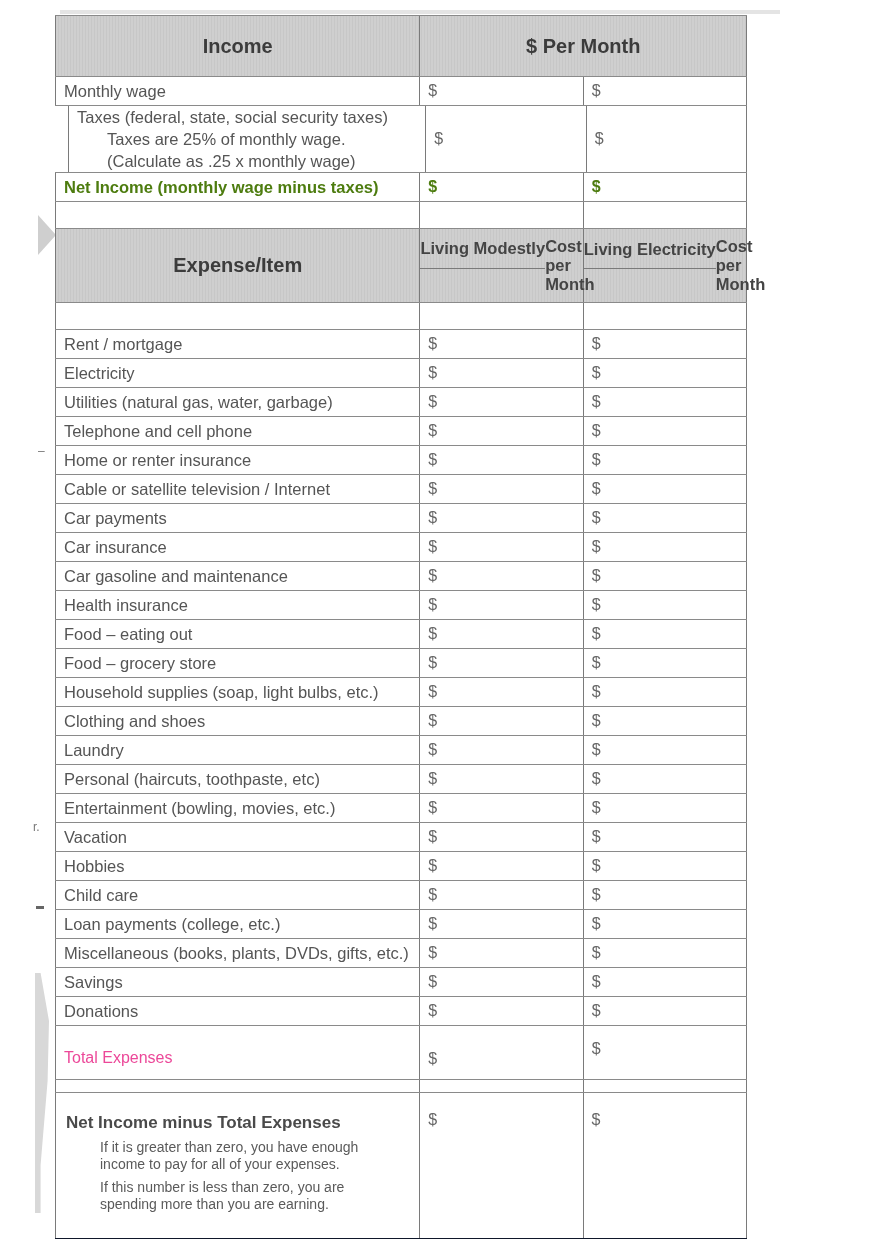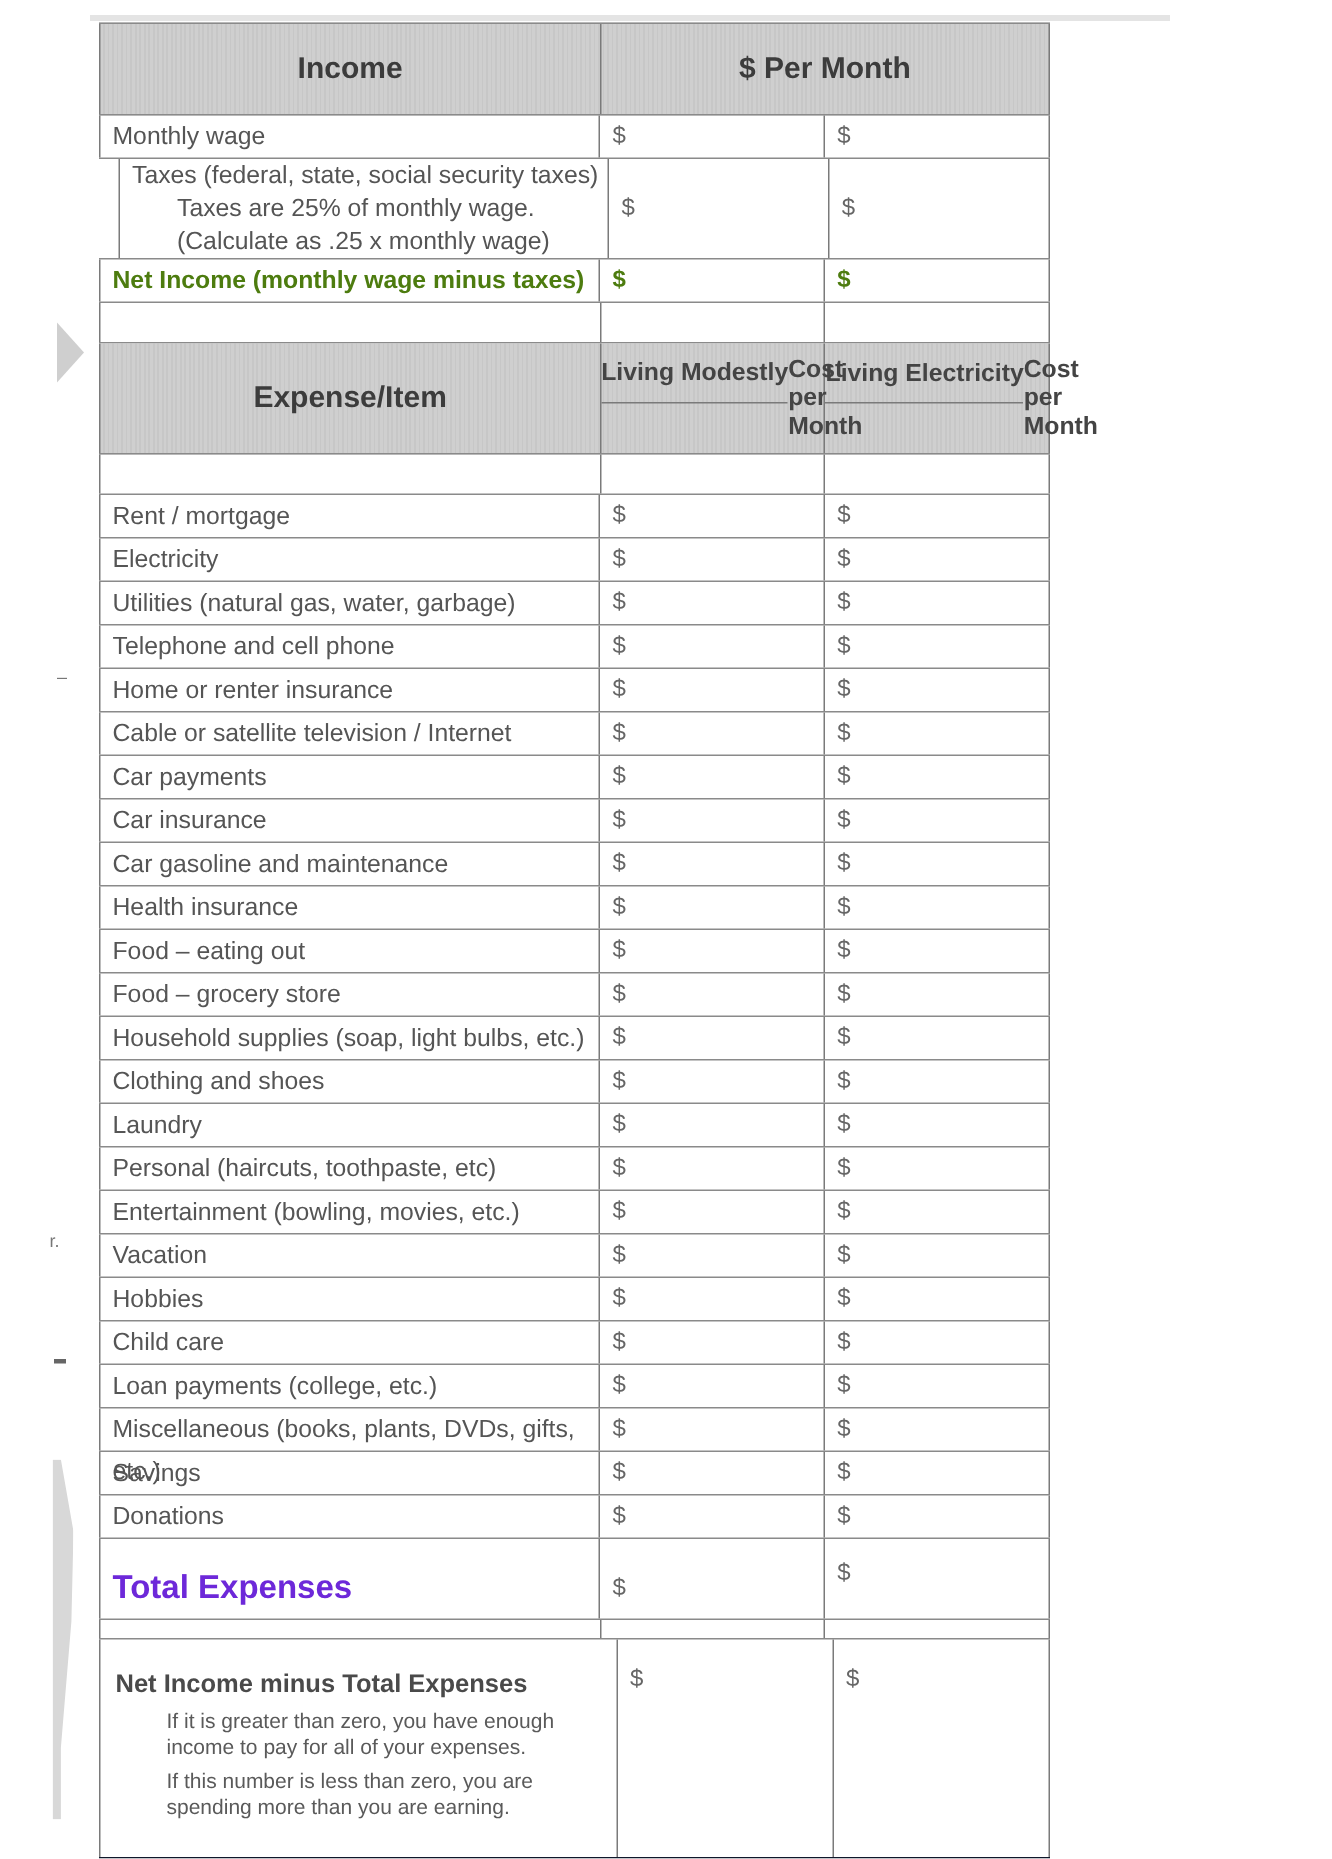--- a/index.html
+++ b/index.html
@@ -1,20 +1,20 @@
 <!DOCTYPE html>
 <html><head>
 <meta charset="utf-8">
 <style>
   html, body { margin:0; padding:0; }
   body {
     width:888px; height:1239px; background:#ffffff; position:relative; overflow:hidden;
     font-family:"Liberation Sans", sans-serif; color:#4a4a4a;
   }
-  .sheet { position:absolute; left:66px; top:15px; width:634px; }
+  .sheet { position:absolute; left:55px; top:15px; width:692px; }
   .row { position:relative; display:flex; border-bottom:1px solid #8a8a8a; }
   .cell { border-right:1px solid #7a7a7a; box-sizing:border-box; position:relative; }
   .c1 { width:376px; border-left:1px solid #7a7a7a; }
   .c2 { width:168px; }
   .c3 { width:168px; }
   .shade {
     background:
       repeating-linear-gradient(90deg, rgba(0,0,0,0.04) 0 1px, transparent 1px 3px),
       #cfcfcf;
   }
@@ -30,21 +30,21 @@
   .taxes .sub { padding-left:30px; display:block; }
   .taxes .dollar { line-height:66px; }
   .blank { height:26px; }
   .exp-hdr { height:73px; }
   .exp-hdr .c1 { font-size:20px; }
   .subhdr { display:flex; flex-direction:row; }
   .subhdr div { flex:1; display:flex; align-items:center; justify-content:center; font-weight:bold; font-size:16.5px; color:#444; }
   .subhdr .top { border-bottom:1px solid #7a7a7a; height:39px; flex:none; }
   .subhdr .top2 { line-height:18px; text-align:center; flex-direction:column; }
   .total { height:53px; }
-  .total .label { line-height:64px; font-weight:bold; font-size:22px; color:#6d28d9; }
+  .total .label { line-height:64px; font-weight:normal; font-size:16px; color:#ec4899; }
   .total .d2 { padding-top:24px; }
   .total .d3 { padding-top:14px; }
   .blank-sm { height:12px; }
   .final { height:145px; border-bottom:1px solid #0f172a; }
   .final .title { font-weight:bold; font-size:17px; color:#4a4a4a; padding:20px 0 0 10px; }
   .final .note { font-size:14px; color:#5a5a5a; padding-left:44px; line-height:17px; margin-top:6px; width:300px; }
   .final .dollar { padding-top:18px; }
   .artifact-tri { position:absolute; left:38px; top:215px; width:0; height:0;
     border-top:20px solid transparent; border-bottom:20px solid transparent; border-left:18px solid #cfcfcf; }
   .artifact-tear { position:absolute; left:35px; top:973px; width:14px; height:240px; background:#d8d8d8;

